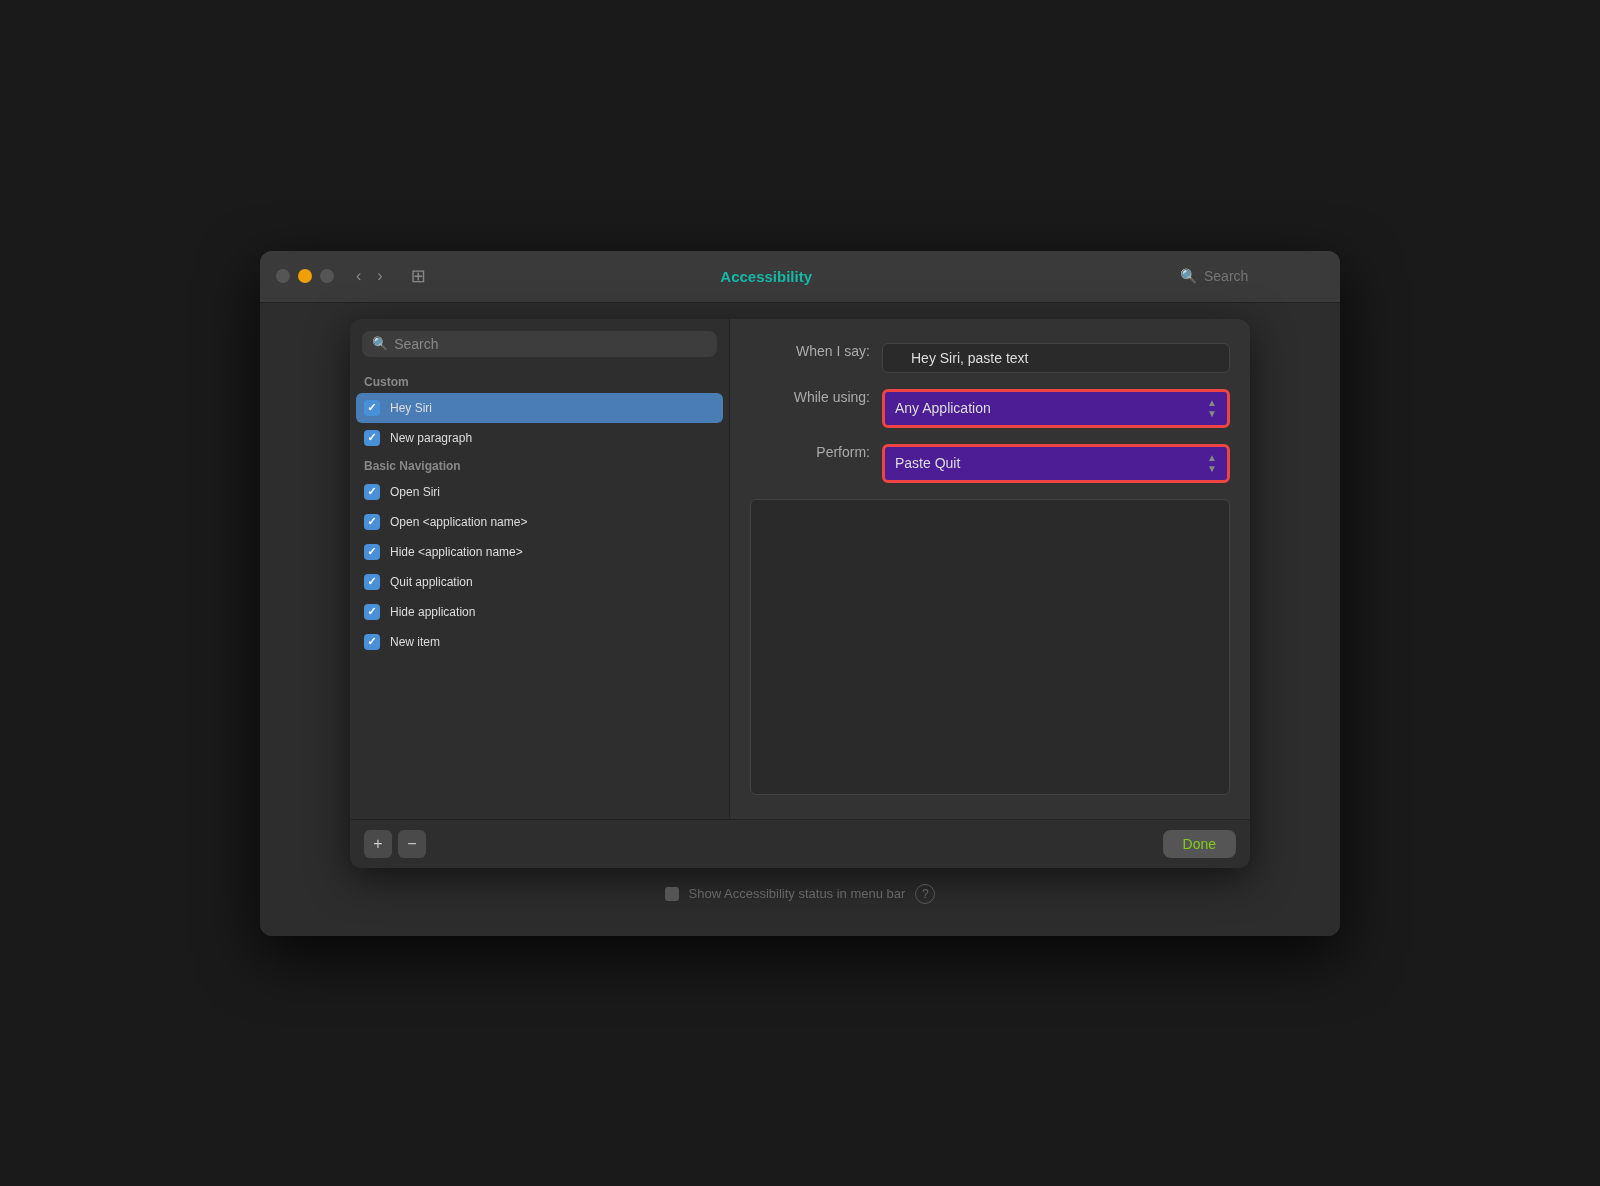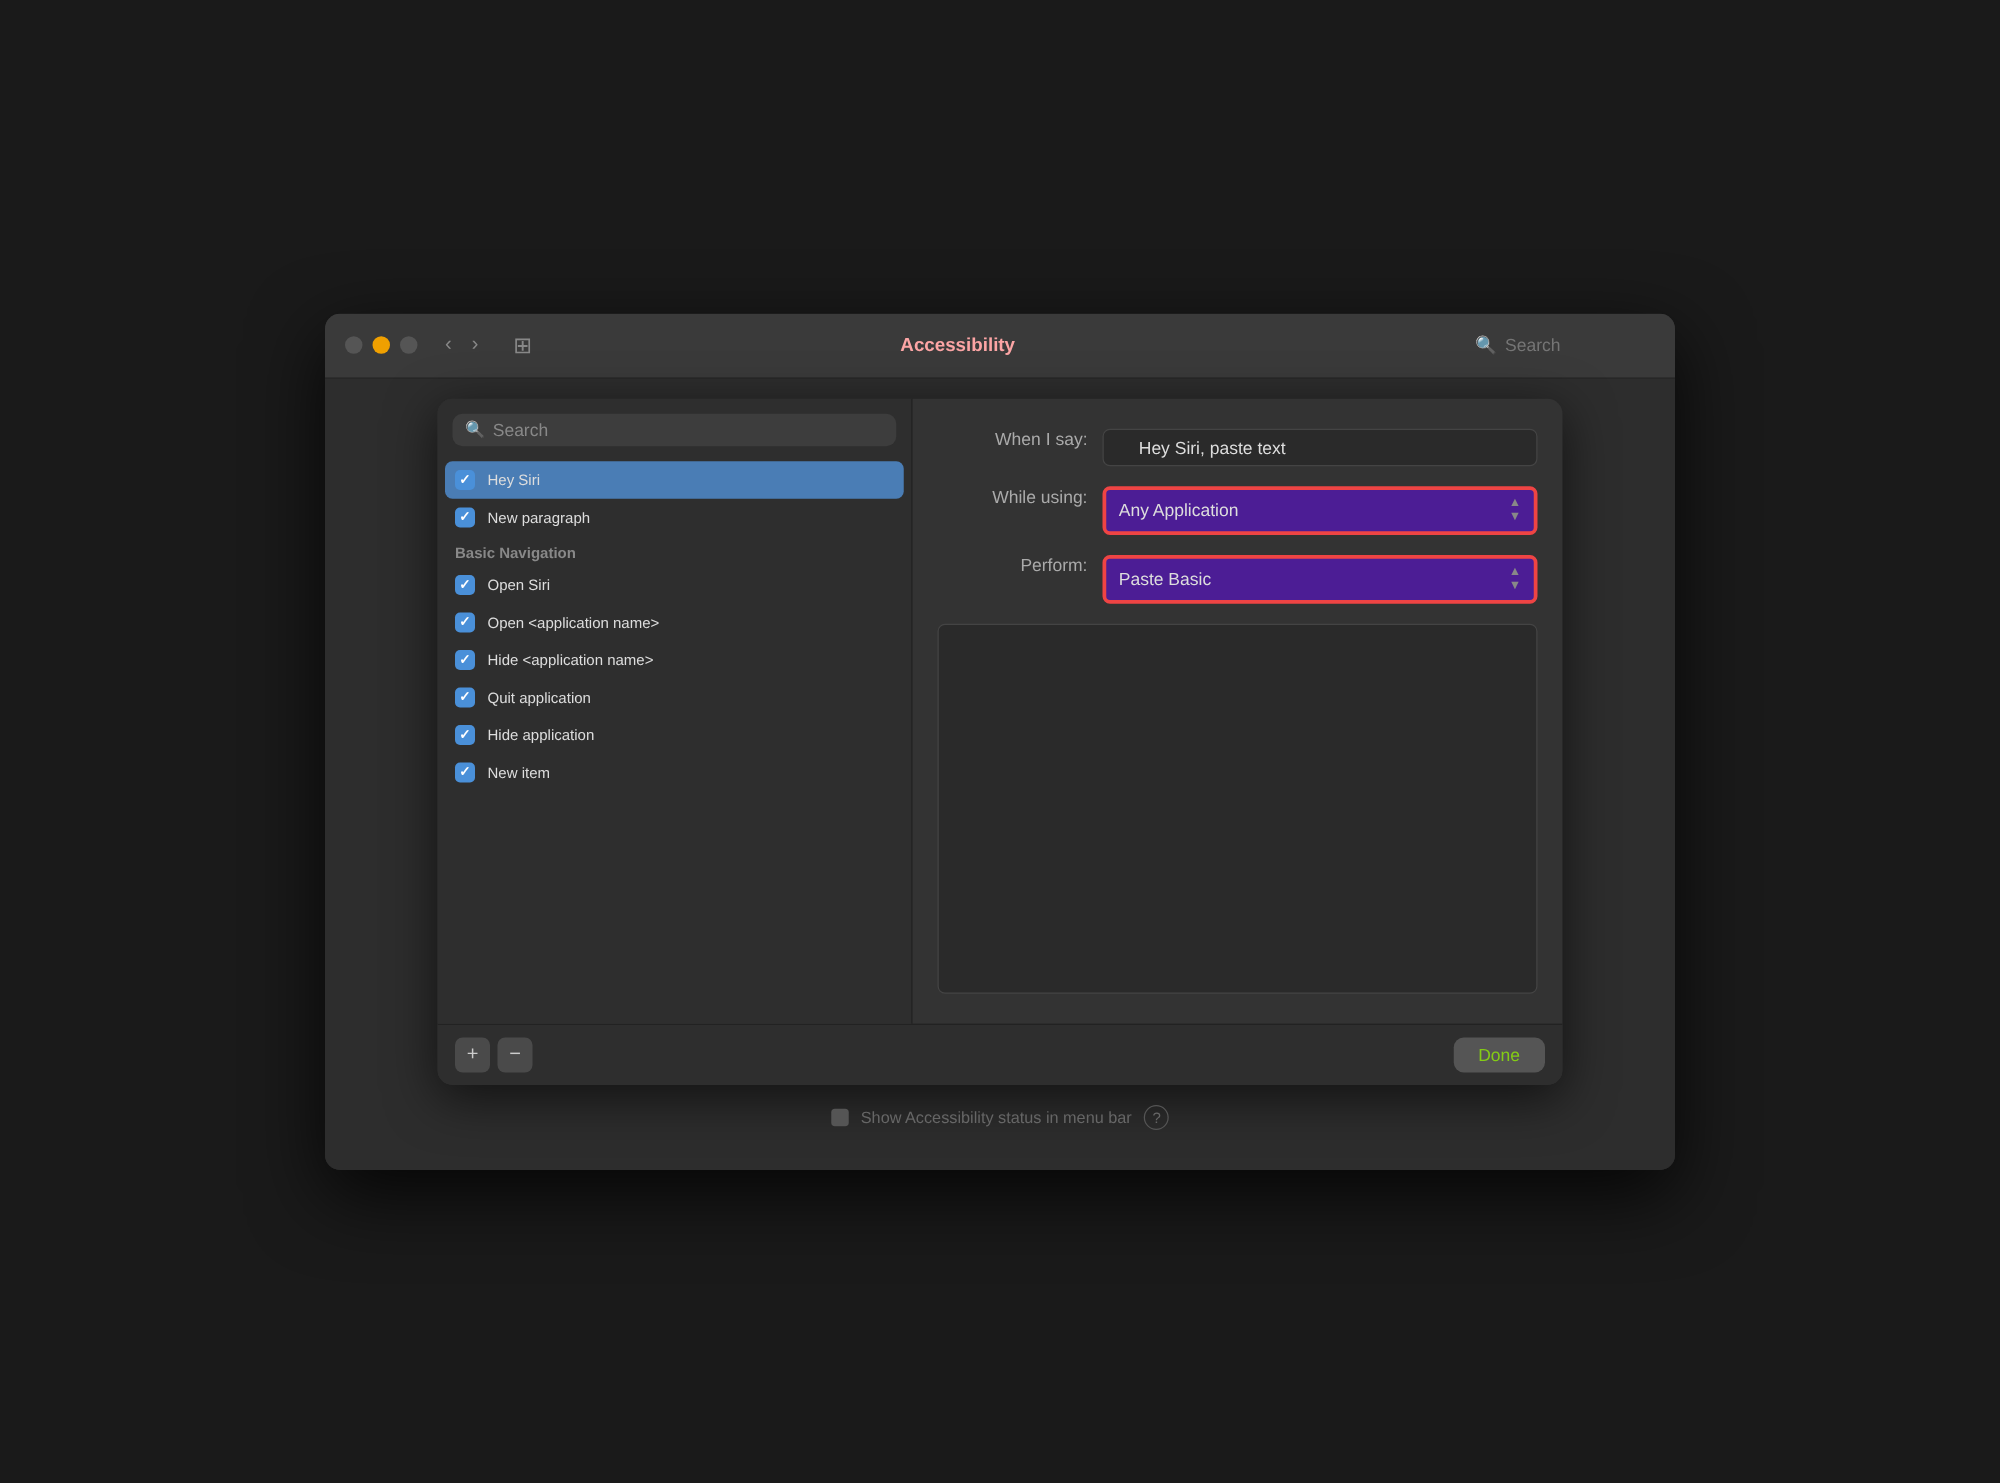--- a/index.html
+++ b/index.html
@@ -71,21 +71,21 @@
       border: none;
       color: #888;
       font-size: 18px;
       cursor: pointer;
       padding: 4px 6px;
     }
 
     .title-bar-title {
       flex: 1;
       text-align: center;
-      color: #fca5a5;
+      color: #14b8a6;
       font-size: 15px;
       font-weight: 600;
       margin-left: -80px;
     }
 
     .title-search {
       display: flex;
       align-items: center;
       gap: 6px;
       color: #888;
@@ -382,20 +382,21 @@
         <div class="left-panel">
           <div class="search-bar">
             <div class="search-input-container">
               <span class="search-icon">🔍</span>
               <input class="search-input" type="text" placeholder="Search" style="">
             </div>
           </div>
 
           <div class="list-container">
 
+            <div class="section-header">Custom</div>
 
             <div class="list-item selected">
               <div class="checkbox"></div>
               <span>Hey Siri</span>
             </div>
 
             <div class="list-item">
               <div class="checkbox"></div>
               <span>New paragraph</span>
             </div>
@@ -450,21 +451,21 @@
               <div class="form-select-arrows">
                 <span class="arrow-up">▲</span>
                 <span class="arrow-down">▼</span>
               </div>
             </div>
           </div>
 
           <div class="form-row">
             <span class="form-label">Perform:</span>
             <div class="form-select">
-              <span class="form-select-text">Paste Basic</span>
+              <span class="form-select-text">Paste Quit</span>
               <div class="form-select-arrows">
                 <span class="arrow-up">▲</span>
                 <span class="arrow-down">▼</span>
               </div>
             </div>
           </div>
 
           <div class="text-area-placeholder"></div>
 
         </div>

